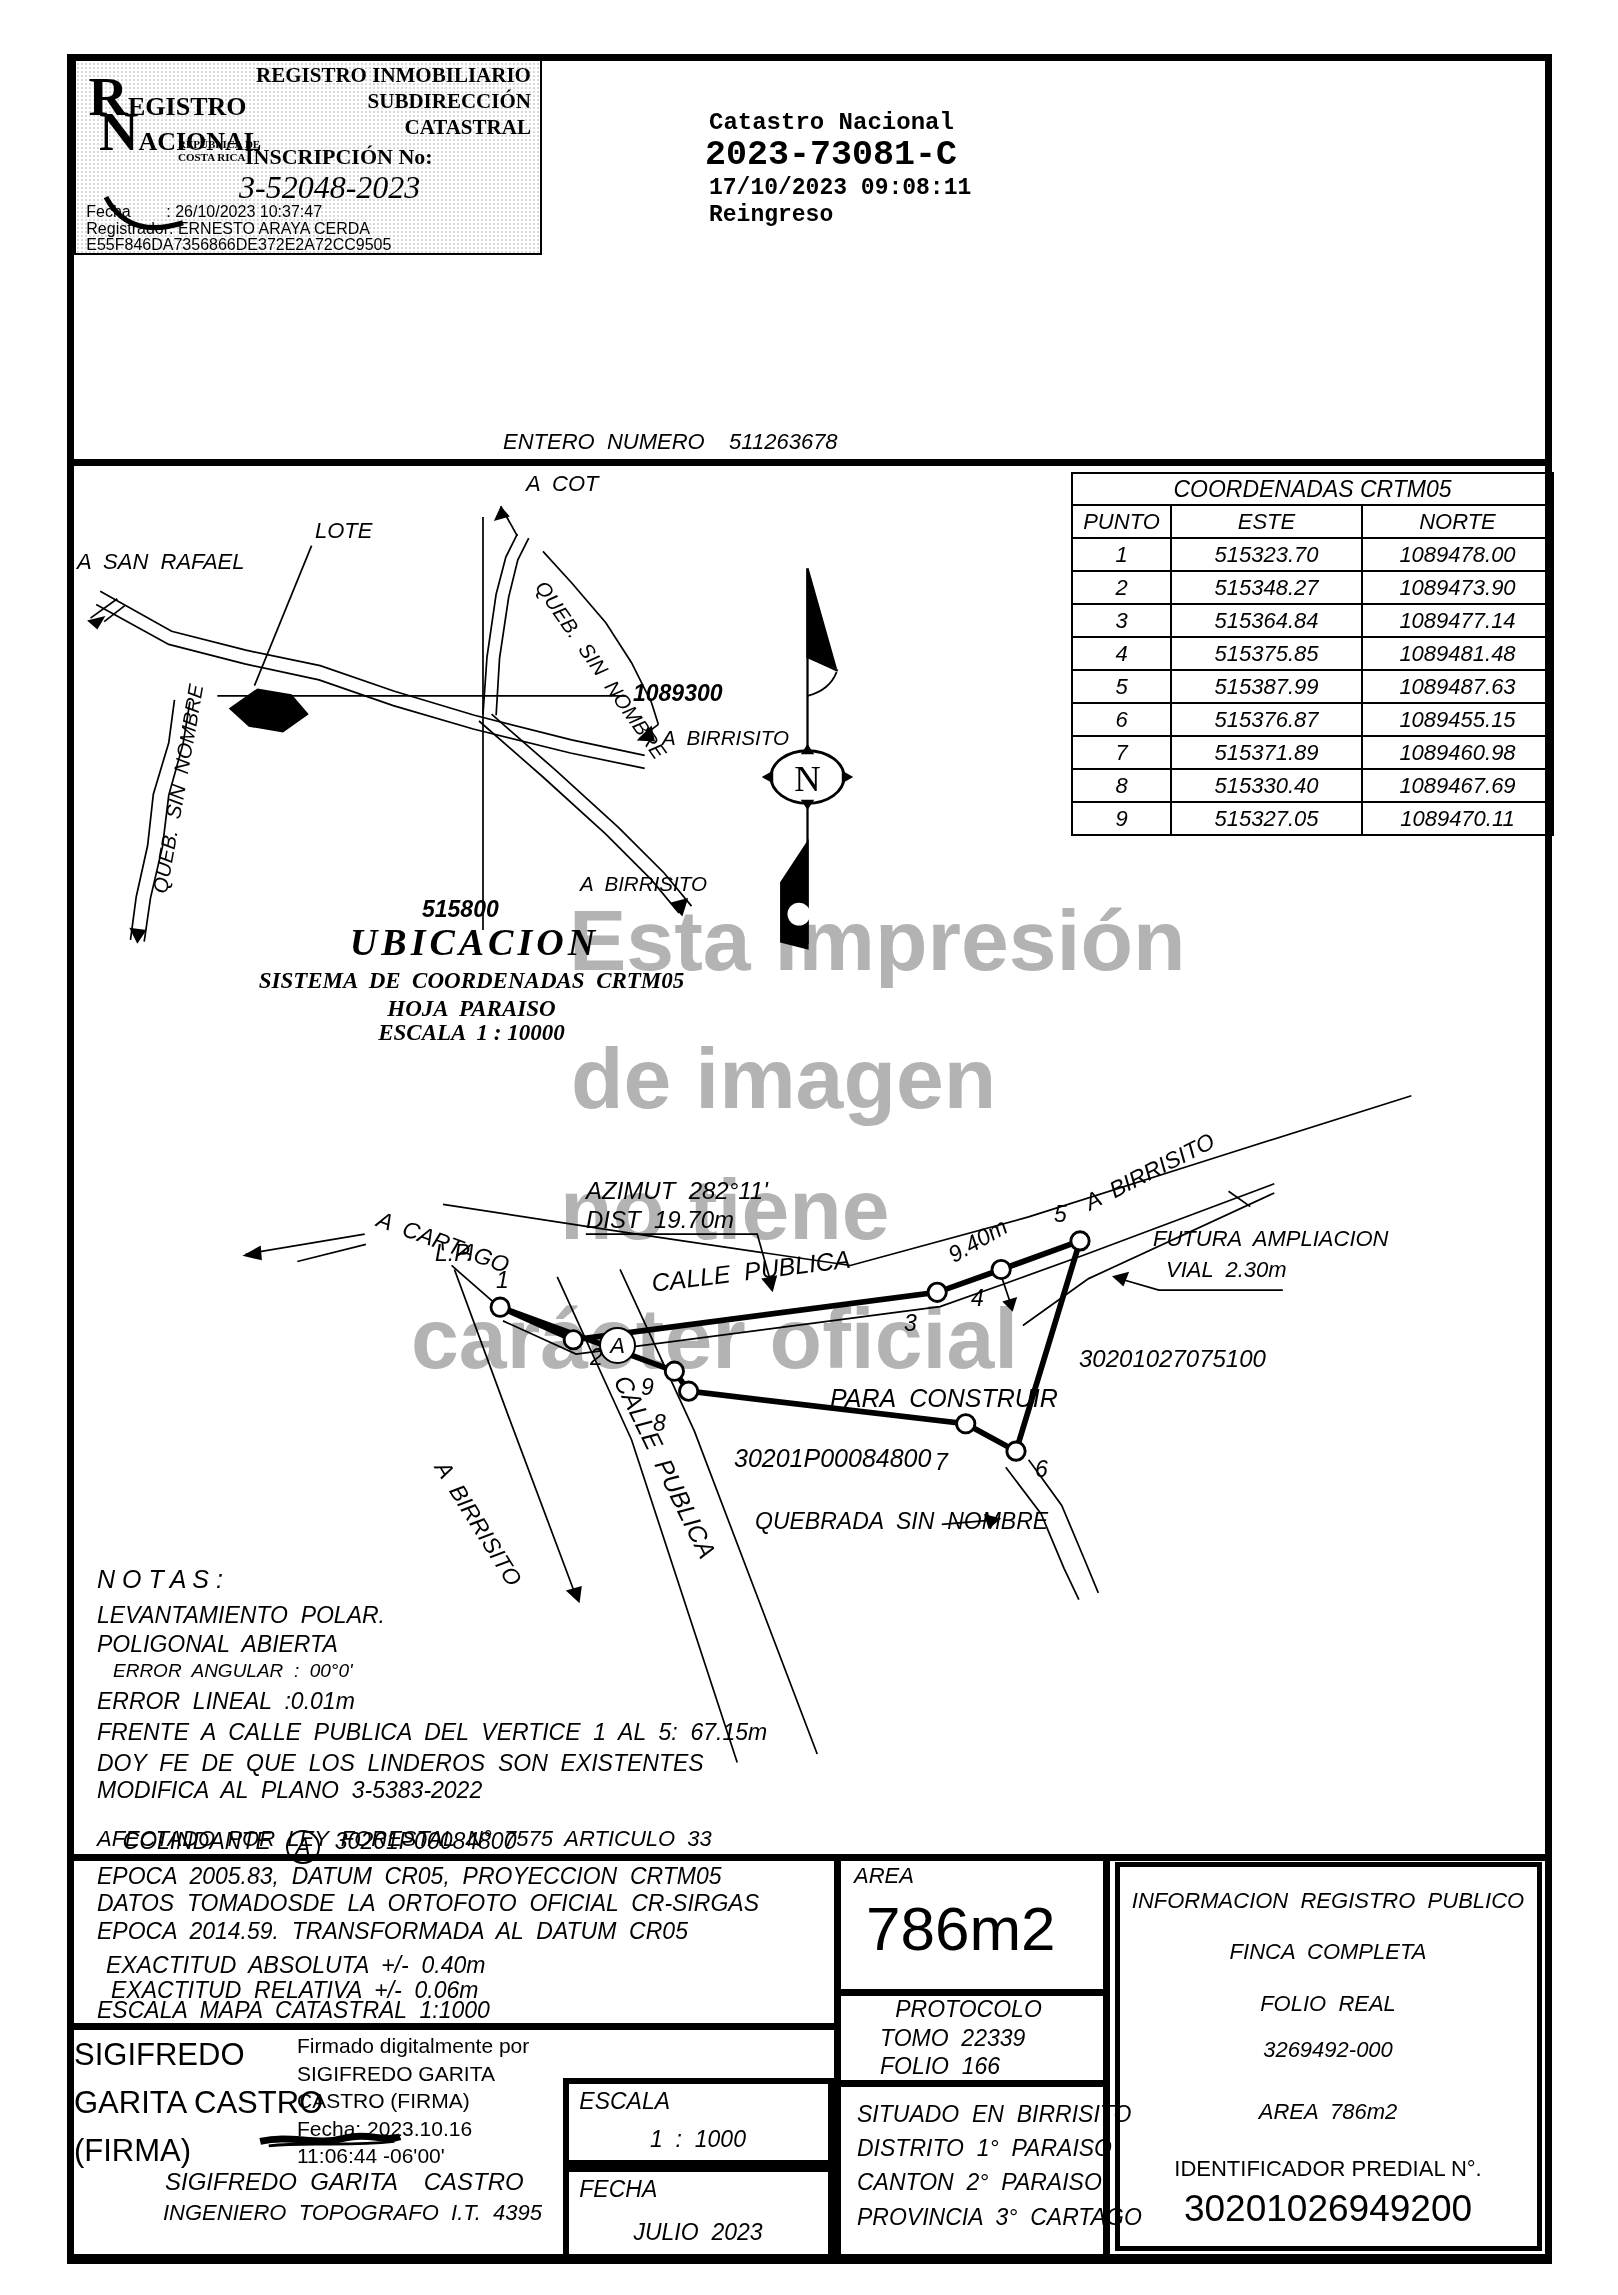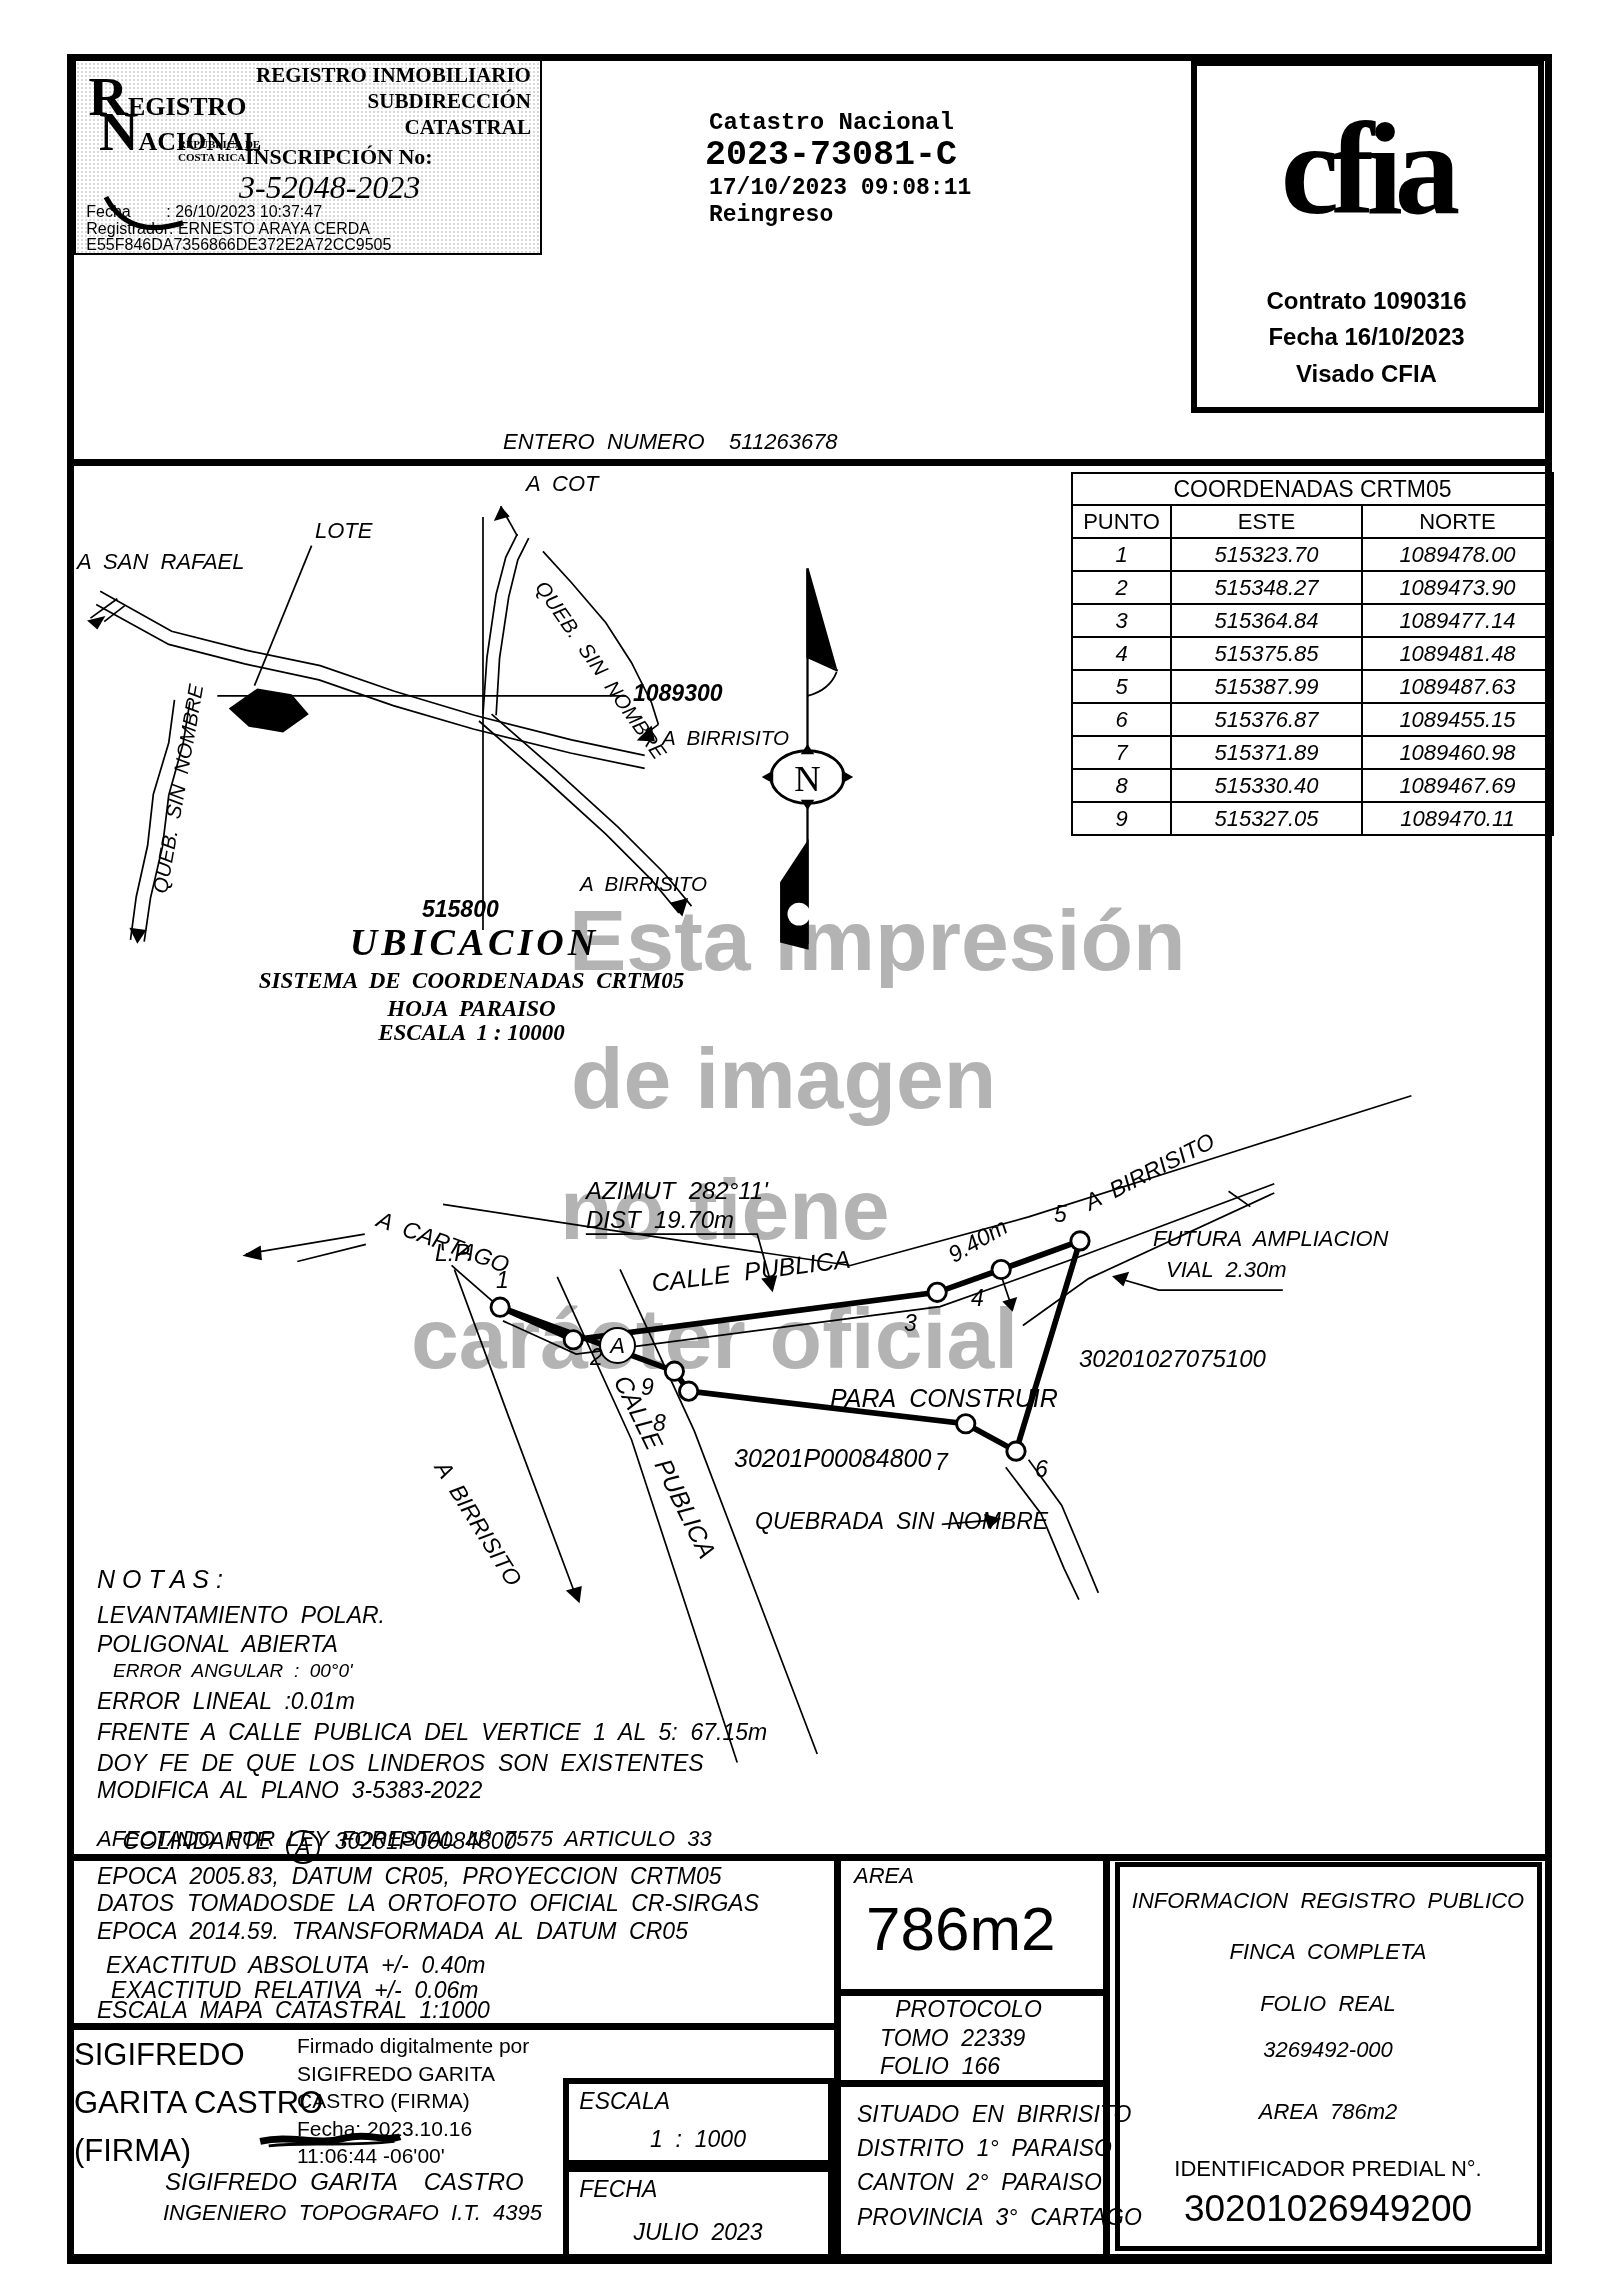--- a/index.html
+++ b/index.html
@@ -14,21 +14,21 @@
   .box{position:absolute;border:5.7px solid #000;box-sizing:border-box;}
   .hline{position:absolute;background:#000;height:7.4px;}
   .vline{position:absolute;background:#000;width:6.9px;}
   .wm{position:absolute;color:#b3b3b3;font-weight:bold;font-size:86px;white-space:pre;z-index:1;
       font-family:"Liberation Sans",sans-serif;}
   .lab{z-index:3;}
   svg.draw{position:absolute;left:0;top:0;z-index:2;}
   .logoline::first-letter{font-size:2.1em;}
   #coordtable{position:absolute;left:1071px;top:472px;z-index:3;border-collapse:collapse;table-layout:fixed;}
   #coordtable td{border:2.9px solid #000;text-align:center;vertical-align:middle;padding:0;
-                 font-size:22px;height:31px;overflow:hidden;}
+                 font-size:22px;height:31px;overflow:hidden;font-style:italic;}
   .vertex{position:absolute;z-index:4;font-size:23px;font-style:italic;font-family:"Liberation Sans",sans-serif;}
   .acircle{position:absolute;z-index:4;width:33px;height:33px;border:2.3px solid #000;border-radius:50%;
            background:#fff;display:flex;align-items:center;justify-content:center;
            font-size:22px;font-style:italic;}
   .stamp{position:absolute;left:74px;top:56px;width:464px;height:195px;border:2.3px solid #000;
          background-image:radial-gradient(circle,rgba(0,0,0,0.16) 0.7px,transparent 0.8px);
          background-size:4px 4px;z-index:3;}
 </style>
 </head>
 <body>
@@ -60,26 +60,20 @@
     <div class="t" style="left:10.3px;top:146px;font-size:16px;">Fecha        : 26/10/2023 10:37:47</div>
     <div class="t" style="left:10.3px;top:163px;font-size:16px;">Registrador: ERNESTO ARAYA CERDA</div>
     <div class="t" style="left:10.3px;top:179px;font-size:16px;">E55F846DA7356866DE372E2A72CC9505</div>
   </div>
 
   <div class="t mono b lab" style="left:709px;top:110px;font-size:24px;">Catastro Nacional</div>
   <div class="t mono b lab" style="left:705px;top:137px;font-size:35px;">2023-73081-C</div>
   <div class="t mono b lab" style="left:709px;top:176px;font-size:23px;">17/10/2023 09:08:11</div>
   <div class="t mono b lab" style="left:709px;top:203px;font-size:23px;">Reingreso</div>
 
-  <div class="box" style="left:1191px;top:60px;width:353px;height:353px;border-width:6.9px;">
-    <div class="t serif b ctr" style="left:0;top:34px;width:339px;font-size:131px;letter-spacing:-8px;">cfia</div>
-    <div class="t b ctr" style="left:0;top:222px;width:339px;font-size:24px;">Contrato 1090316</div>
-    <div class="t b ctr" style="left:0;top:258px;width:339px;font-size:24px;">Fecha 16/10/2023</div>
-    <div class="t b ctr" style="left:0;top:295px;width:339px;font-size:24px;">Visado CFIA</div>
-  </div>
 
   <div class="t it lab" style="left:503px;top:430px;font-size:22px;">ENTERO  NUMERO    511263678</div>
 
   <table id="coordtable">
     <tbody>
         <tr>
           <td colspan="3" style="font-size:23px;height:30px;">COORDENADAS    CRTM05</td>
         </tr>
     <tr>
       <td style="width:97px;border-radius:13px;">PUNTO</td>

